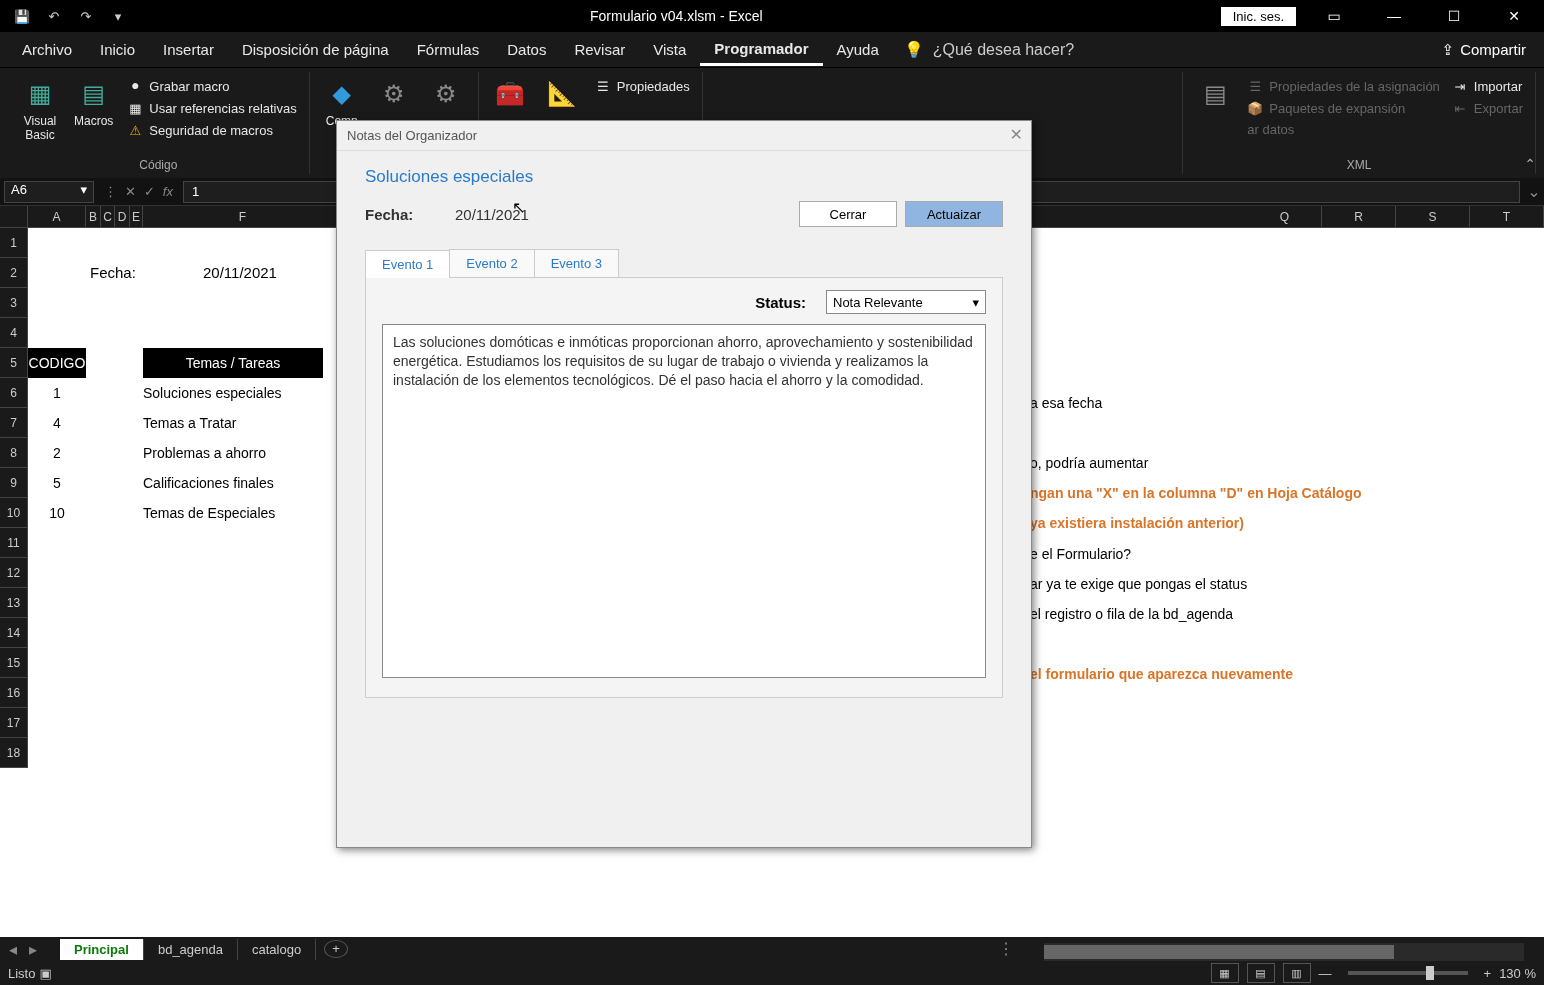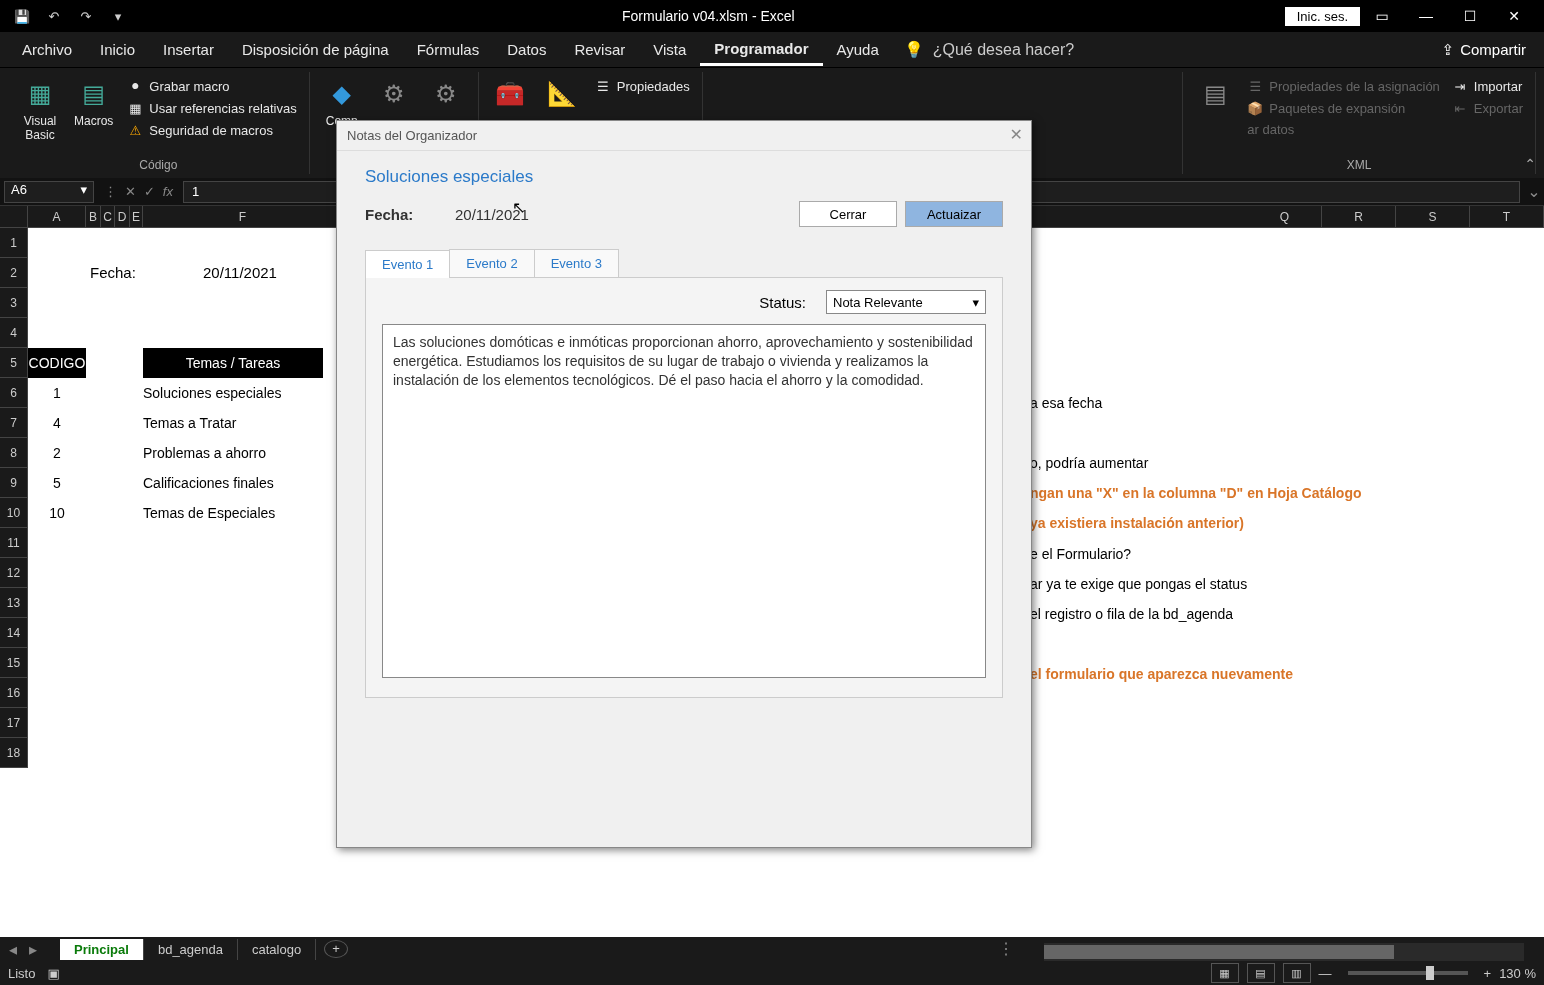--- a/index.html
+++ b/index.html
@@ -1,21 +1,21 @@
 <!DOCTYPE html>
 <html><head>
 <meta charset="utf-8">
 <style>
 *{margin:0;padding:0;box-sizing:border-box;font-family:"Segoe UI",Arial,sans-serif}
 body{background:#1e1e1e;width:1544px;height:985px;overflow:hidden;position:relative;color:#fff}
 .titlebar{height:32px;background:#000;display:flex;align-items:center;padding:0 8px}
 .qat{display:flex;align-items:center;gap:4px}
 .qat-btn{width:28px;height:28px;display:flex;align-items:center;justify-content:center;color:#ccc;font-size:13px}
 .title-center{flex:1;text-align:center;font-size:14px;color:#fff}
-.title-right{display:flex;align-items:center;gap:0}
+.title-right{display:flex;align-items:center;gap:16px}
 .signin-btn{background:#fff;color:#000;padding:2px 12px;font-size:13px}
 .win-btn{width:44px;height:28px;display:flex;align-items:center;justify-content:center;color:#fff;font-size:14px}
 .ribbon-tabs{height:36px;background:#1a1a1a;display:flex;align-items:center;padding:0 8px;border-bottom:1px solid #000}
 .ribbon-tab{padding:6px 14px;font-size:15px;color:#e8e8e8;cursor:pointer}
 .ribbon-tab.active{border-bottom:3px solid #fff;font-weight:600}
 .tell-me{display:flex;align-items:center;gap:8px;margin-left:12px;color:#ccc}
 .share-btn{margin-left:auto;display:flex;align-items:center;gap:6px;padding:4px 10px;font-size:15px}
 .ribbon{height:110px;background:#1a1a1a;display:flex;padding:4px 8px;position:relative}
 .ribbon-group{display:flex;flex-direction:column;align-items:center;padding:0 8px;border-right:1px solid #333}
 .ribbon-group-label{font-size:12px;color:#aaa;margin-top:auto;padding-bottom:2px}
@@ -50,21 +50,21 @@
 .right-text.orange{color:#d97528;font-weight:600}
 .sheet-tabs{height:24px;background:#1a1a1a;display:flex;align-items:center;padding-left:60px;position:relative}
 .nav-arrows{position:absolute;left:4px;display:flex;gap:2px;color:#888}
 .nav-arrows span{width:18px;text-align:center}
 .sheet-tab{padding:3px 14px;font-size:13px;color:#ccc;border-right:1px solid #444;cursor:pointer}
 .sheet-tab.active{background:#fff;color:#0a7b0a;font-weight:600}
 .add-sheet{width:24px;text-align:center;color:#ccc;margin-left:8px;border:1px solid #555;border-radius:50%;font-size:13px;line-height:16px}
 .hscroll{position:absolute;right:20px;bottom:0;height:18px;width:480px;background:#2a2a2a}
 .hscroll-thumb{position:absolute;left:0;width:350px;height:14px;top:2px;background:#666}
 .statusbar{height:24px;background:#1a1a1a;display:flex;align-items:center;padding:0 8px;font-size:13px;color:#ccc}
-.status-left{flex:1;display:flex;align-items:flex-start;gap:12px}
+.status-left{flex:1;display:flex;align-items:flex-start;gap:4px}
 .status-right{display:flex;align-items:center;gap:8px}
 .view-btn{width:28px;height:20px;border:1px solid #555;display:flex;align-items:center;justify-content:center;font-size:11px}
 .zoom-slider{width:120px;height:4px;background:#555;position:relative;margin:0 8px}
 .zoom-thumb{position:absolute;left:78px;top:-5px;width:8px;height:14px;background:#ccc}
 
 .dialog{position:absolute;left:336px;top:120px;width:696px;height:728px;background:#f0f0f0;border:1px solid #888;box-shadow:2px 2px 8px rgba(0,0,0,0.5);z-index:100;color:#000}
 .dialog-title{height:30px;display:flex;align-items:center;padding:0 10px;font-size:13px;color:#555;border-bottom:1px solid #ddd;position:relative}
 .dialog-close{position:absolute;right:8px;top:4px;color:#888;font-size:16px;cursor:pointer}
 .dialog-body{padding:16px 28px}
 .dlg-heading{color:#2b7ac9;font-size:17px;margin-bottom:14px}
@@ -73,21 +73,21 @@
 .dlg-fecha-val{font-size:15px;color:#333}
 .dlg-btns{margin-left:auto;display:flex;gap:8px}
 .dlg-btn{width:98px;height:26px;font-size:13px;border:1px solid #aaa;cursor:pointer;display:flex;align-items:center;justify-content:center}
 .dlg-btn.primary{background:#8fb5e0}
 .dlg-btn.secondary{background:#fff}
 .dlg-tabs{display:flex;border-bottom:1px solid #ccc;margin-top:22px}
 .dlg-tab{padding:6px 16px;font-size:13px;color:#2b7ac9;border:1px solid #ccc;border-bottom:none;background:#f9f9f9;margin-right:-1px;cursor:pointer}
 .dlg-tab.active{background:#fff;color:#2b7ac9;position:relative;top:1px}
 .dlg-tabcontent{border:1px solid #ccc;border-top:none;padding:12px 16px;min-height:420px;background:#f4f4f4}
 .status-row{display:flex;align-items:center;justify-content:flex-end;gap:20px;margin-bottom:10px}
-.status-lbl{font-size:15px;font-weight:400}
+.status-lbl{font-size:15px;font-weight:700}
 .status-select{width:160px;height:24px;border:1px solid #888;background:#fff;font-size:13px;padding:0 6px;display:flex;align-items:center;justify-content:space-between}
 .textarea{width:100%;height:354px;border:1px solid #888;background:#fff;padding:8px 10px;font-size:14px;color:#333;line-height:1.35;overflow:auto}
 .cursor-arrow{position:absolute;left:512px;top:198px;z-index:200;font-size:16px;color:#000;pointer-events:none}
 .small-ico{width:16px;height:16px;display:inline-flex;align-items:center;justify-content:center}
 .scroll-dots{position:absolute;right:530px;bottom:3px;color:#888}
 </style>
 </head>
 <body>
 
 <div class="titlebar">

